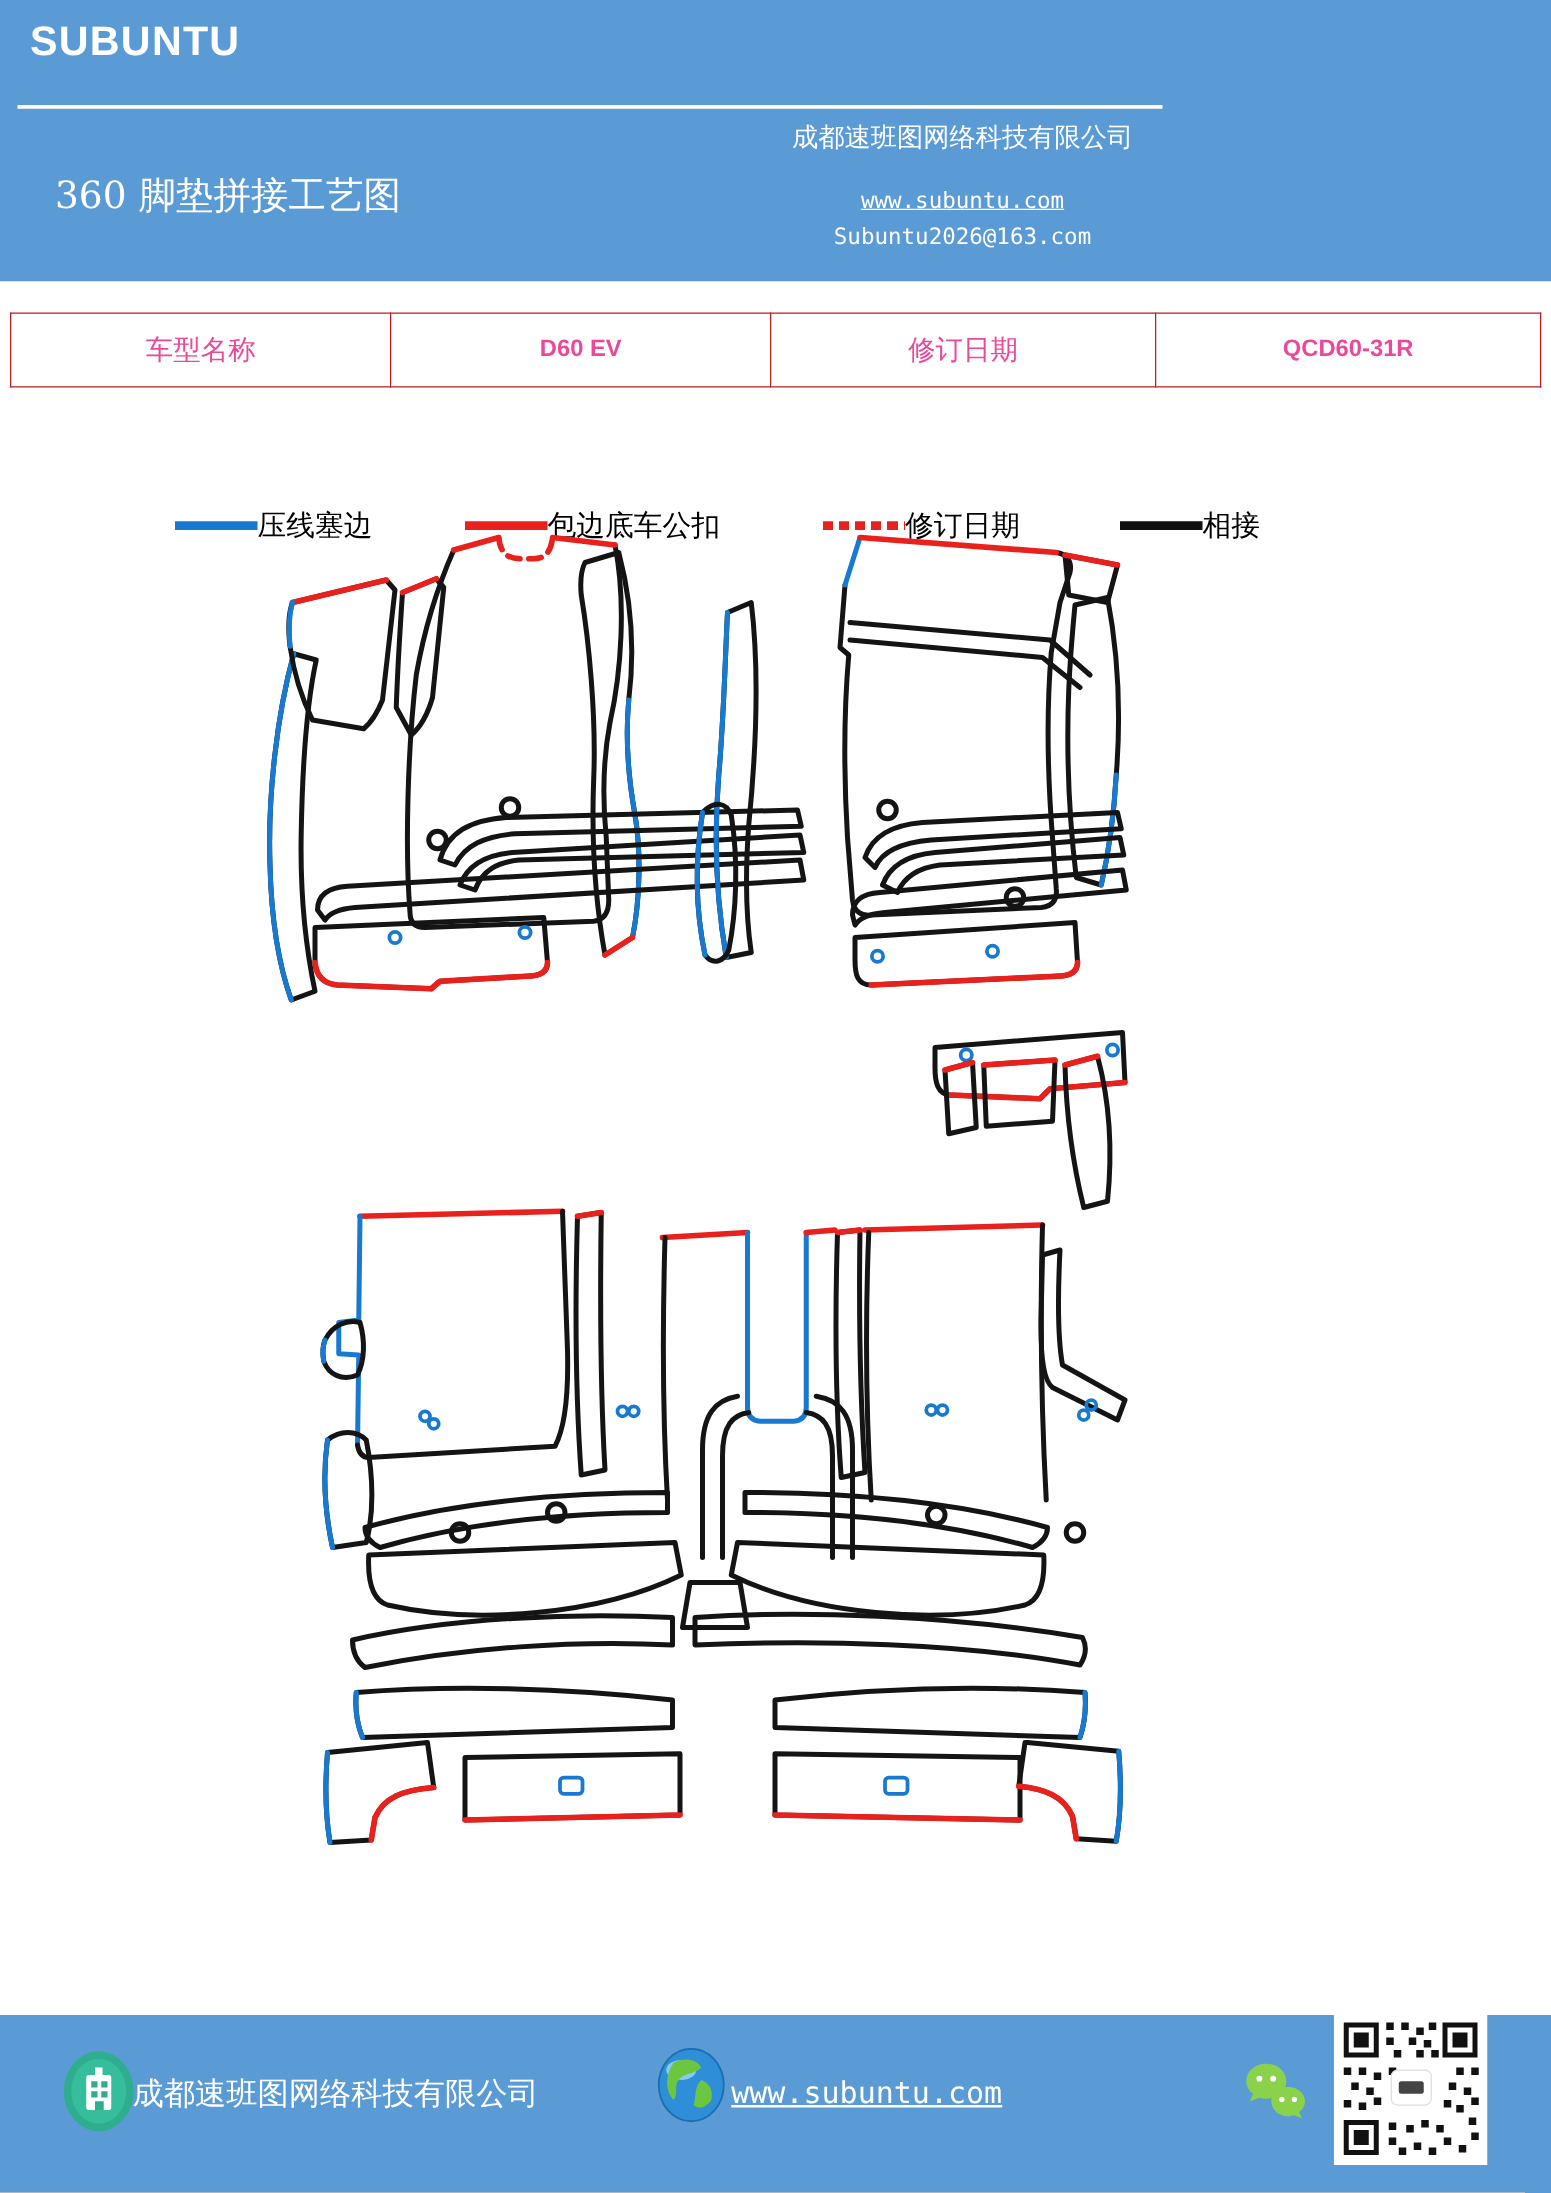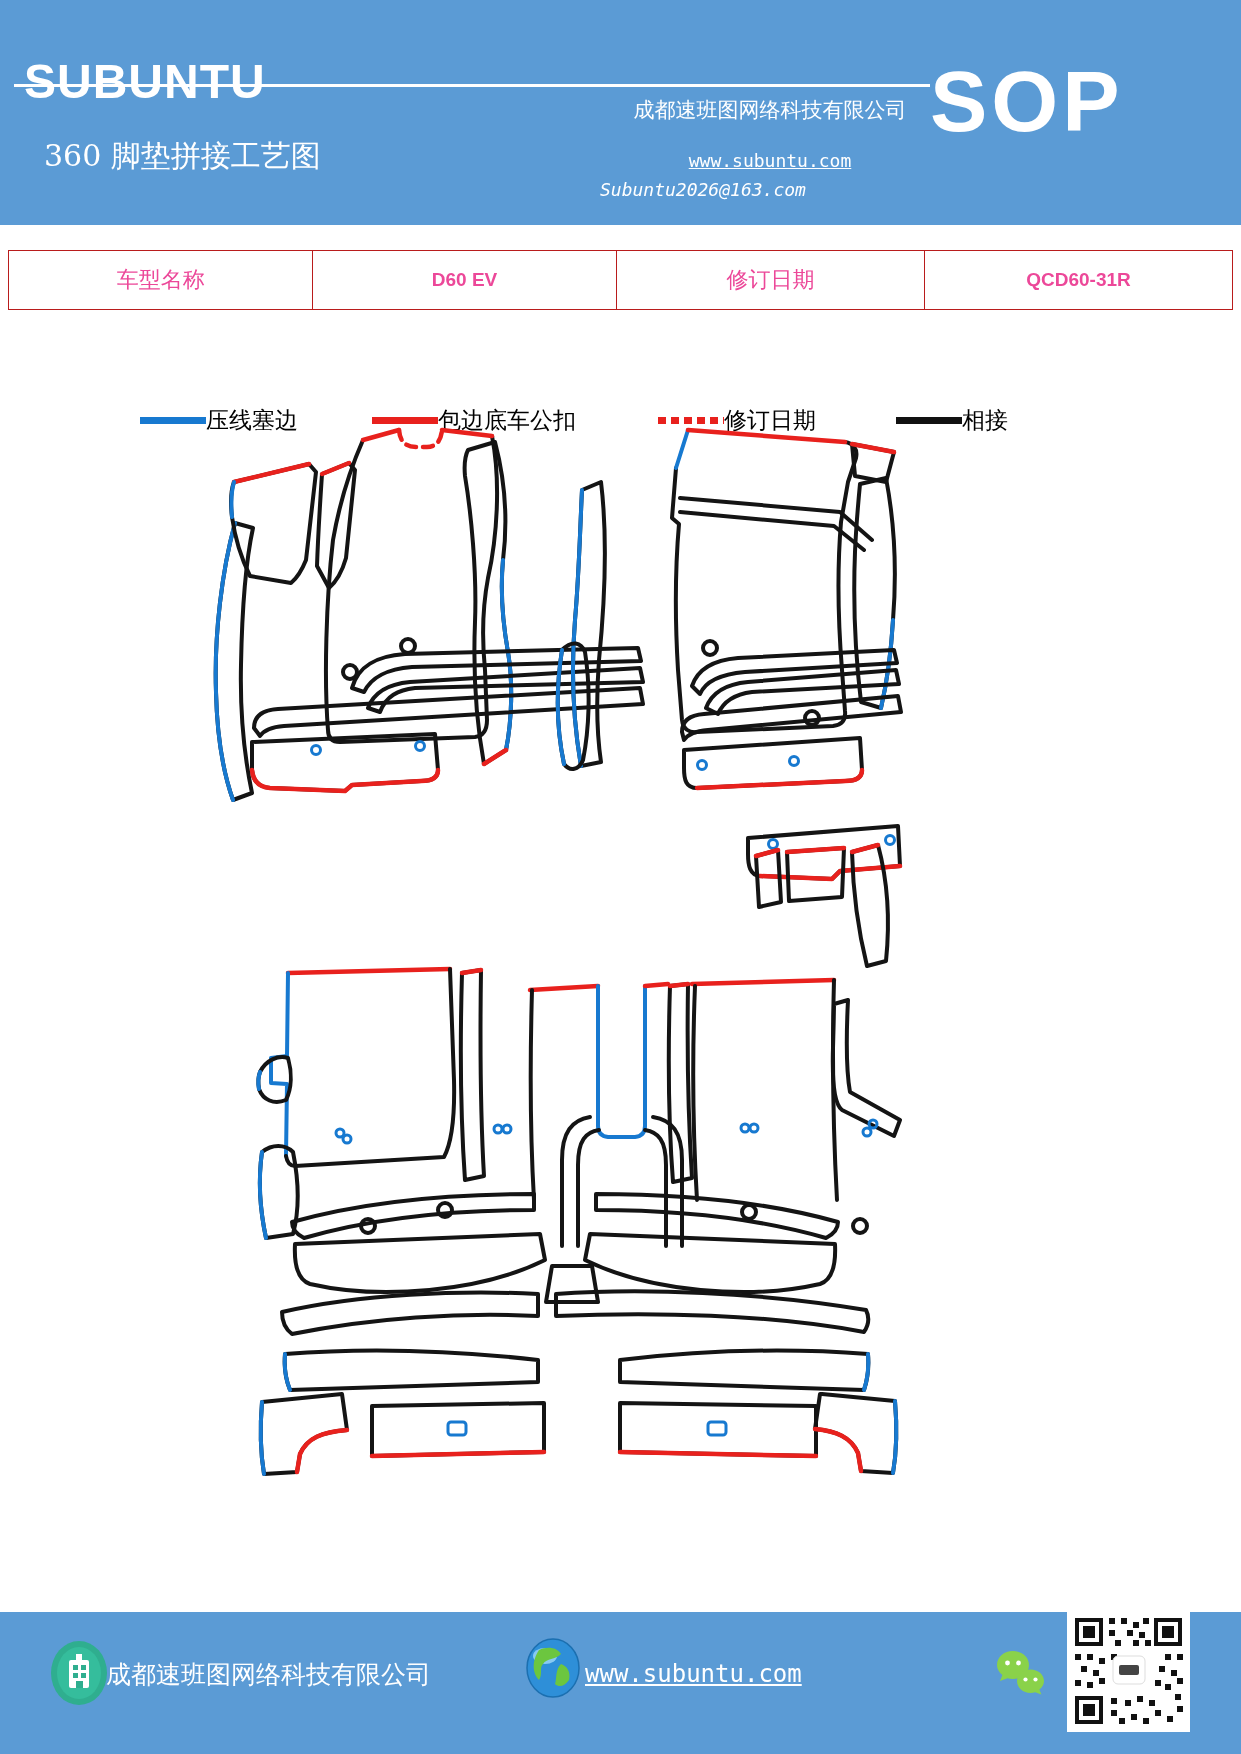--- a/index.html
+++ b/index.html
@@ -1,30 +1,30 @@
 <!DOCTYPE html>
 <html><head>
 <meta charset="utf-8">
 <style>
   html,body{margin:0;padding:0;background:#888;}
   .page{position:relative;width:1241px;height:1754px;background:#ffffff;overflow:hidden;
         font-family:"Liberation Sans",sans-serif;}
   
   .header{position:absolute;left:0;top:0;width:1241px;height:225px;background:#5b9bd5;color:#fff;}
-  .brand{position:absolute;left:24px;top:14px;font-size:48px;font-weight:bold;letter-spacing:1px;
-         font-family:"Liberation Sans",sans-serif;margin-top:40px;}
+  .brand{position:absolute;left:24px;top:14px;font-size:33px;font-weight:bold;letter-spacing:1px;
+         font-family:"Liberation Sans",sans-serif;}
   .header-rule{position:absolute;left:14px;top:84px;width:916px;height:3px;background:#fff;}
   .doc-title{position:absolute;left:28px;top:136px;font-size:30px;font-family:"DejaVu Serif","Liberation Serif",serif;margin-left:16px;}
   .hdr-company{position:absolute;left:600px;top:96px;width:340px;text-align:center;font-size:21px;
                font-family:"DejaVu Serif","Liberation Serif",serif;}
   .hdr-web{position:absolute;left:600px;top:150px;width:340px;text-align:center;font-size:18px;
            font-family:"DejaVu Sans Mono","Liberation Mono",monospace;}
   .hdr-web a{color:#fff;text-decoration:underline;}
-  .hdr-mail{position:absolute;left:600px;top:179px;width:340px;text-align:left;font-size:18px;
-            font-family:"DejaVu Sans Mono","Liberation Mono",monospace;font-style:italic;}
+  .hdr-mail{position:absolute;left:600px;top:179px;width:340px;text-align:center;font-size:18px;
+            font-family:"DejaVu Sans Mono","Liberation Mono",monospace;}
   .sop{position:absolute;left:930px;top:52px;width:300px;font-size:86px;font-weight:bold;
        letter-spacing:4px;font-family:"Liberation Sans",sans-serif;}
   
   .info-table{position:absolute;left:8px;top:250px;width:1225px;border-collapse:collapse;}
   .info-table td{border:1px solid #b91c1c;height:56px;text-align:center;vertical-align:middle;color:#ec4899;}
   .info-table td.lbl{font-size:22px;font-family:"DejaVu Serif","Liberation Serif",serif;}
   .info-table td.val{font-size:19px;font-weight:bold;font-family:"Liberation Sans",sans-serif;text-align:center;}
   .c1{width:305px;} .c2{width:304px;} .c3{width:309px;} .c4{width:308px;}
   
   .legend{position:absolute;left:0;top:402px;width:1241px;height:36px;}
@@ -58,21 +58,20 @@
 
 <div class="page">
 
   <div class="header">
     <div class="brand">SUBUNTU</div>
     <div class="header-rule"></div>
     <div class="doc-title">360 脚垫拼接工艺图</div>
     <div class="hdr-company">成都速班图网络科技有限公司</div>
     <div class="hdr-web"><a href="#">www.subuntu.com</a></div>
     <div class="hdr-mail">Subuntu2026@163.com</div>
-    <div class="sop">SOP</div>
   </div>
 
   <table class="info-table">
     <tbody>
         <tr>
       <td class="lbl c1">车型名称</td>
       <td class="val c2">D60 EV</td>
       <td class="lbl c3">修订日期</td>
       <td class="val c4">QCD60-31R</td>
     </tr>

